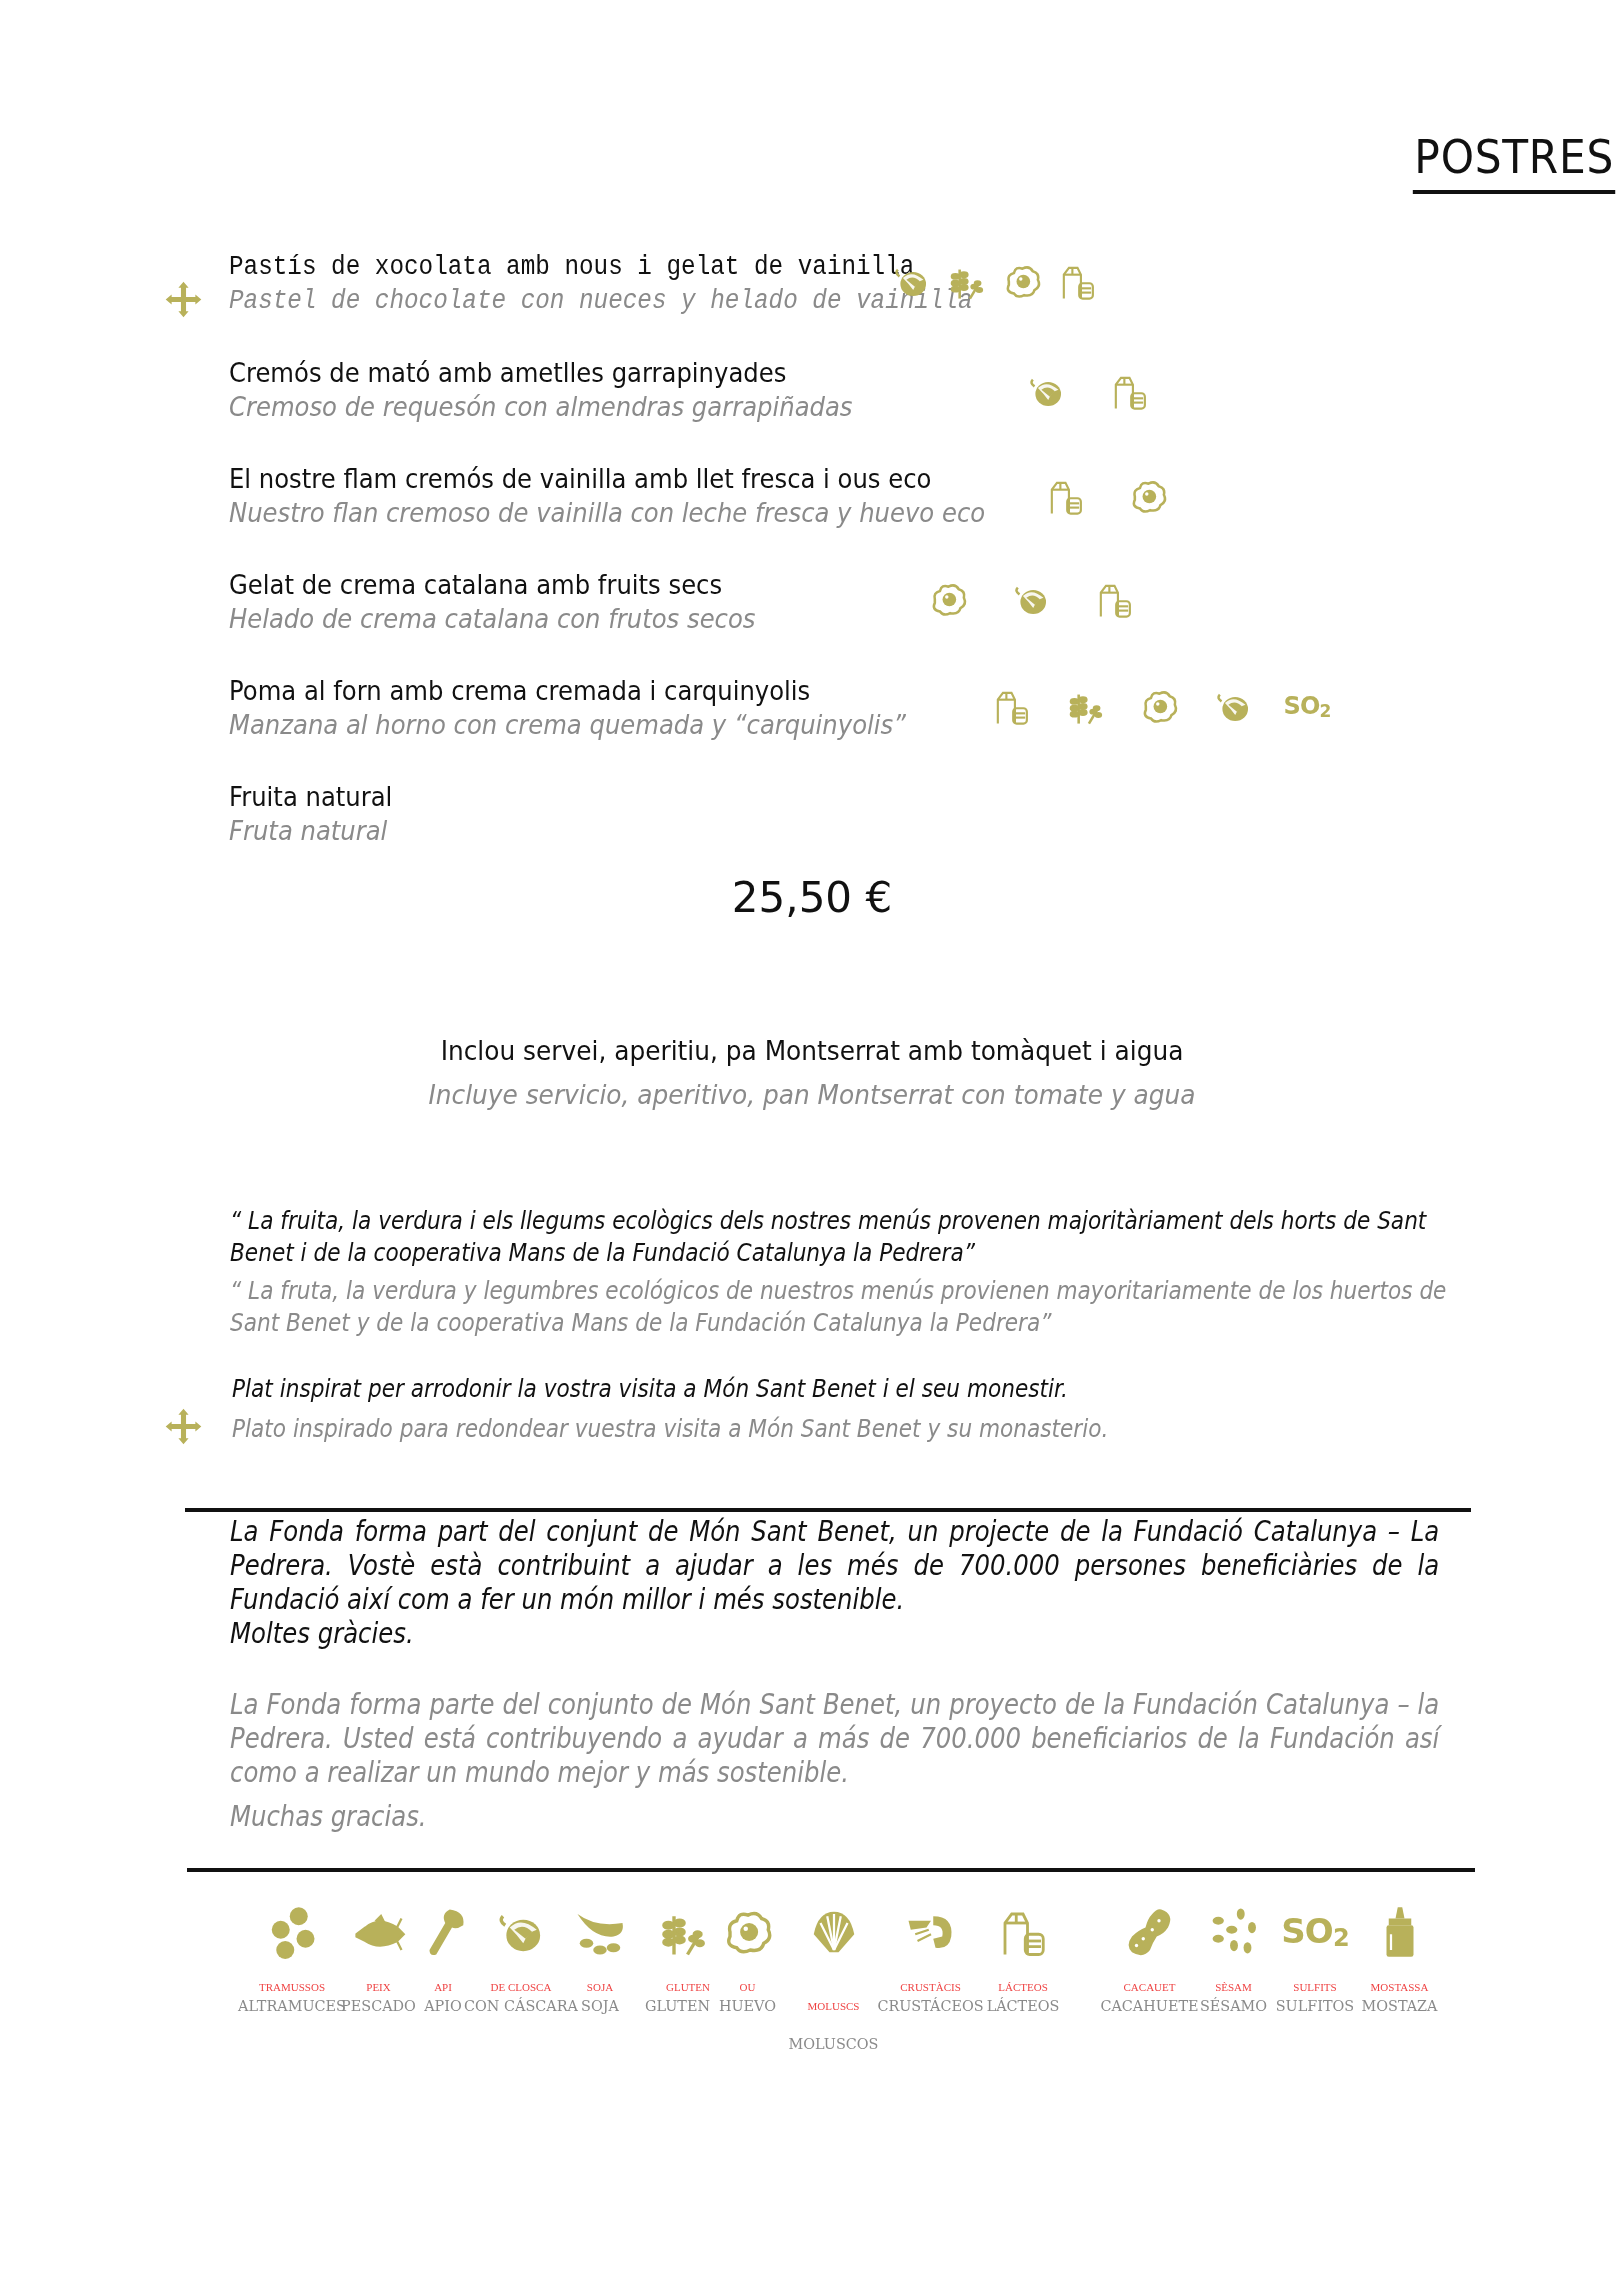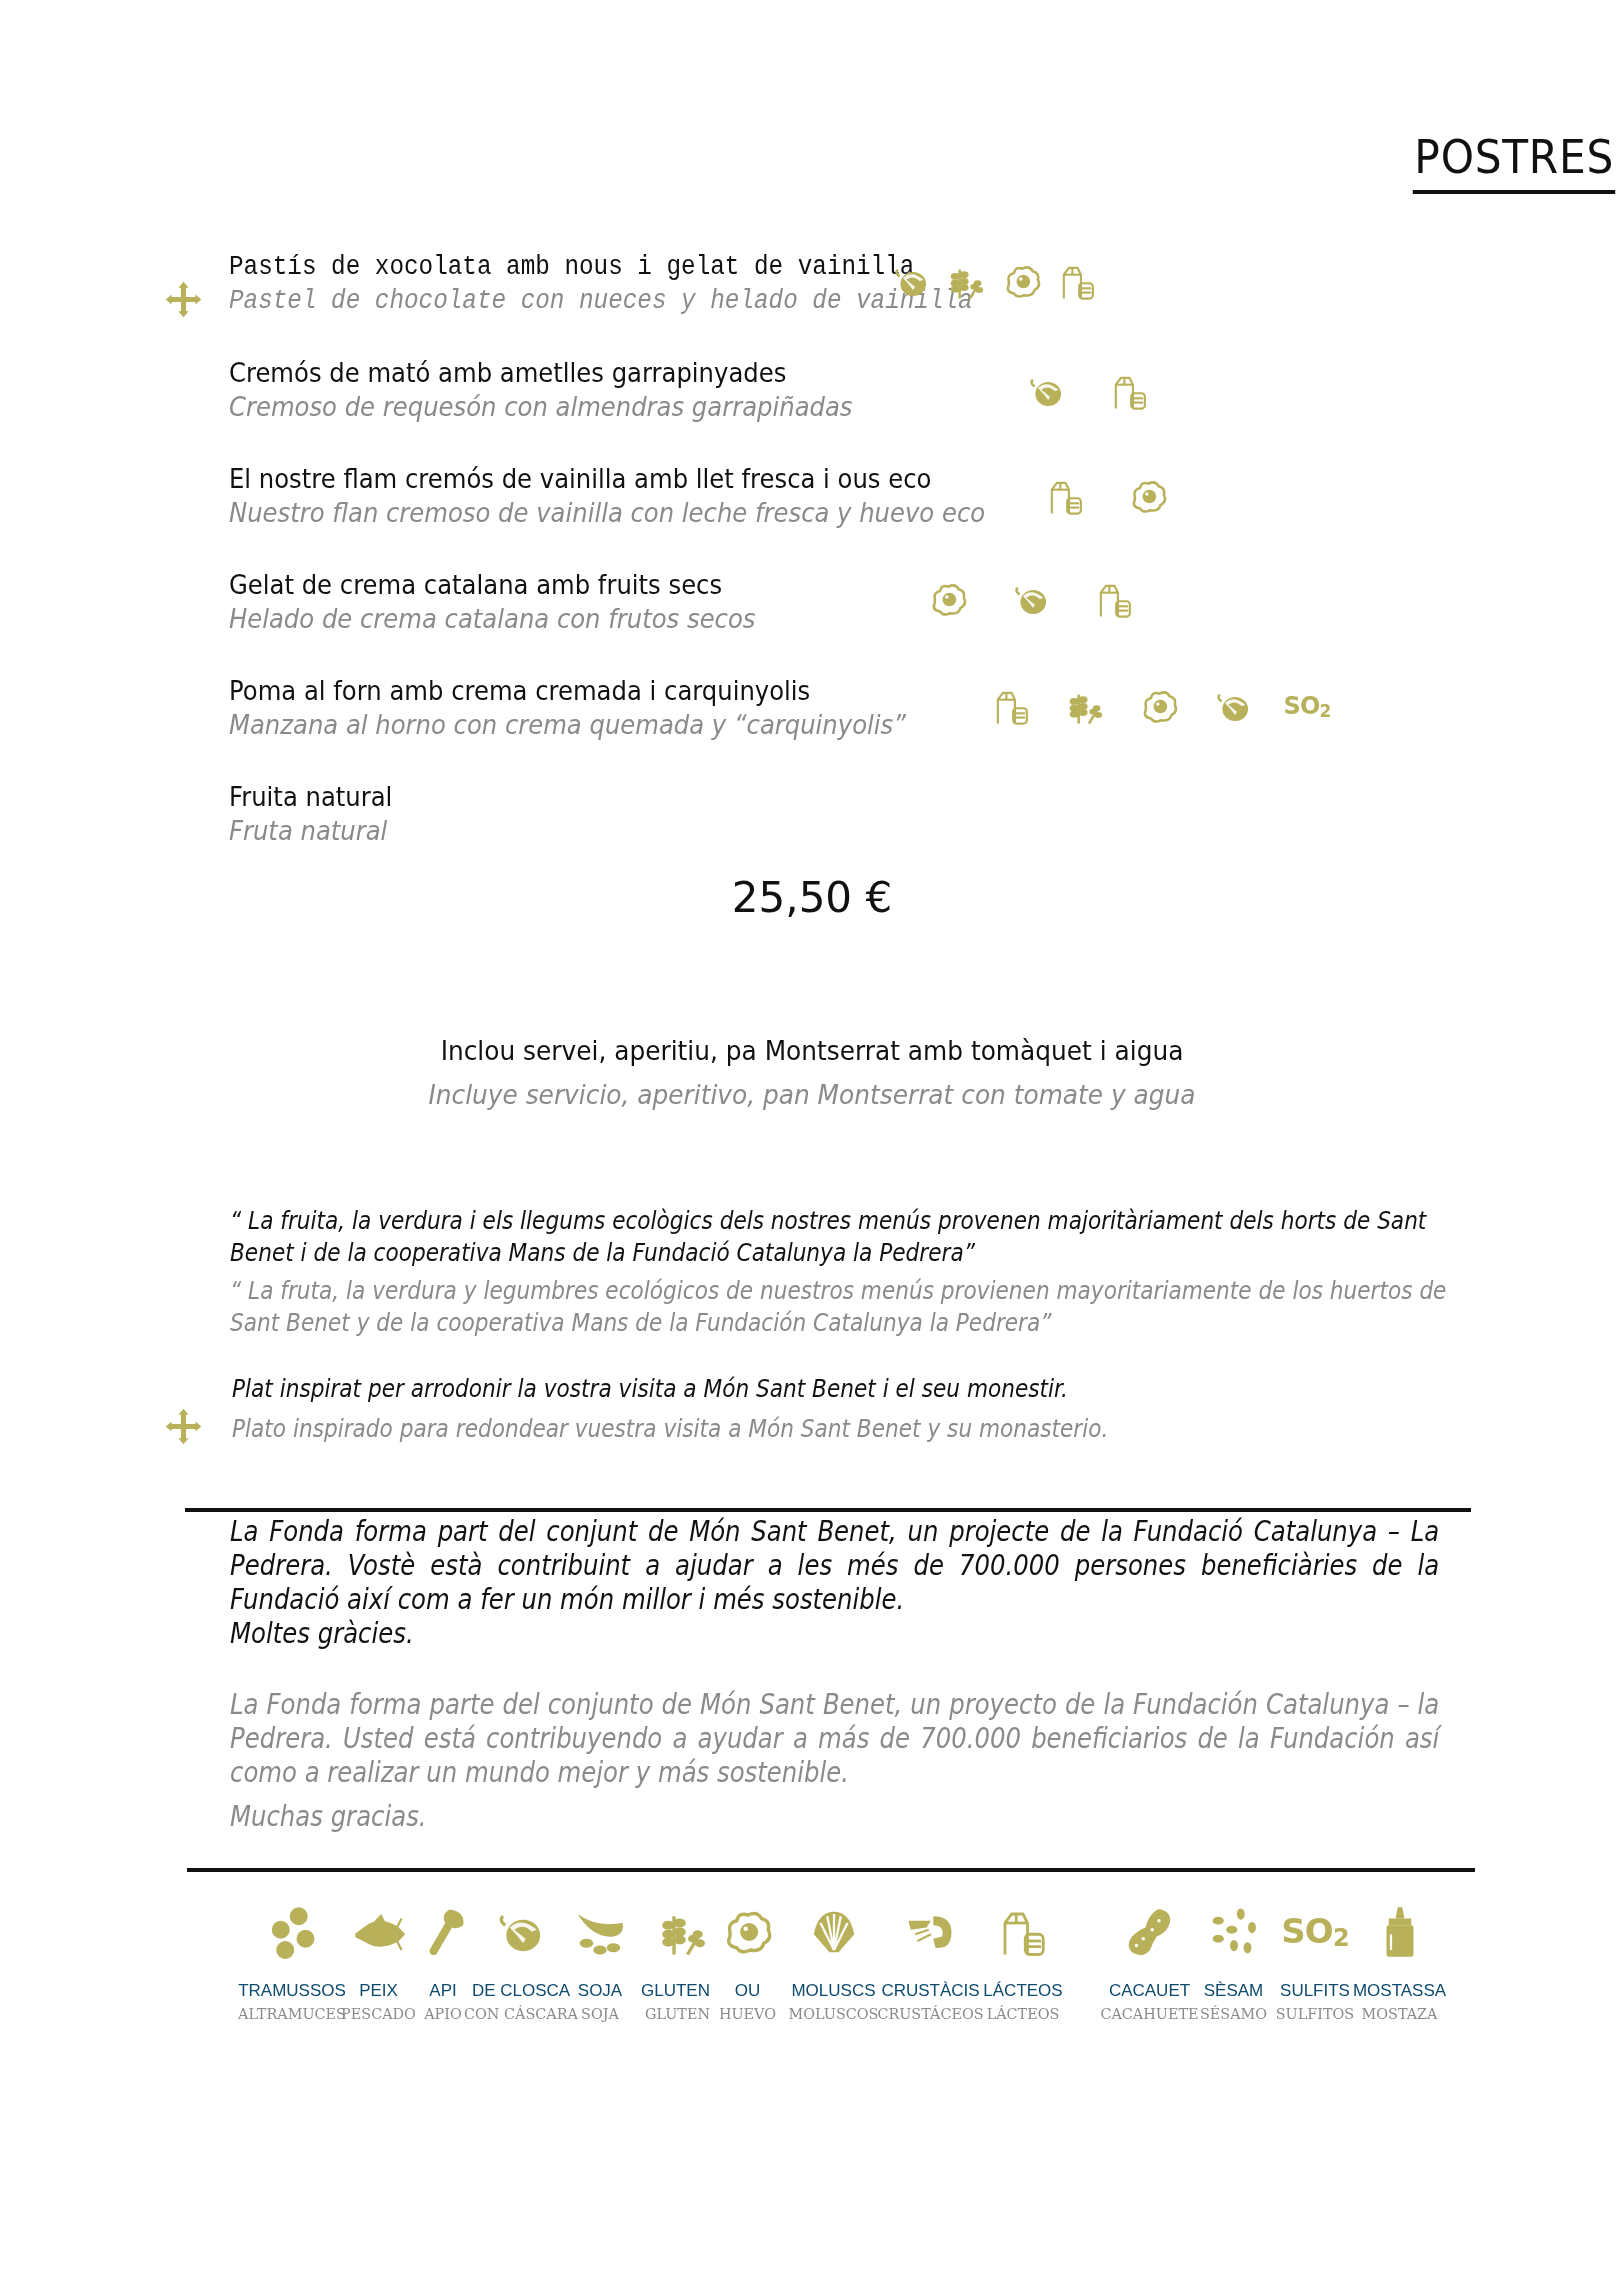--- a/index.html
+++ b/index.html
@@ -25,21 +25,21 @@
   .center-es { left: 0; width: 1624px; text-align: center; font-size: 27px; color: #8a8a8a; font-style: italic; transform: scaleX(0.92); }
   .quote { font-size: 24.6px; font-style: italic; line-height: 32px; transform-origin: left top; transform: scaleX(0.88); width: 1390px; }
   .q-ca { color: #111; }
   .q-es { color: #8a8a8a; }
   .hr { height: 4.2px; background: #111; }
   .para { font-size: 28px; font-style: italic; line-height: 34px; transform-origin: left top; transform: scaleX(0.87); width: 1390px; text-align: justify; }
   .legend { left: 242px; top: 1898px; display: flex; }
   .leg-item { display: flex; flex-direction: column; align-items: center; }
   .leg-icon { height: 68px; display: flex; align-items: center; justify-content: center; }
   .leg-icon svg { width: 54px; height: 54px; }
-  .leg-ca { font-family: Liberation Sans, sans-serif; font-size: 17px; color: #0c4a6e; margin-top: 15.3px; white-space: nowrap; letter-spacing: 0px; }
+  .leg-ca { font-family: Liberation Serif, serif; font-size: 11px; color: #ef4444; margin-top: 15.3px; white-space: nowrap; letter-spacing: 0px; }
   .leg-es { font-family: "DejaVu Serif", serif; font-size: 14.4px; color: #8a8a8a; margin-top: 5.1px; white-space: nowrap; }
 </style>
 </head>
 <body>
 
 <div class="abs title">
   <span>POSTRES</span>
 </div>
 
 <div class="abs" style="left:229px; top:250px;font-family:Liberation Mono, monospace;">
@@ -352,21 +352,21 @@
       <div class="leg-icon">
         <svg viewBox="0 0 48 48">
           <path d="M8 24 Q6 16 14 14 Q16 6 24 9 Q32 5 36 12 Q44 14 42 22 Q46 30 38 34 Q36 42 26 40 Q18 44 14 38 Q4 36 8 28Z" stroke="#b8b15a" stroke-width="3" fill="none"></path>
           <circle cx="25" cy="24" r="8" fill="#b8b15a"></circle>
           <circle cx="22" cy="21" r="2" fill="#fff"></circle>
         </svg>
       </div>
       <div class="leg-ca">OU</div>
       <div class="leg-es">HUEVO</div>
     </div>
-    <div class="leg-item" style="width: 97px;">
+    <div class="leg-item" style="width: 97px; gap: 19px;">
       <div class="leg-icon">
         <svg viewBox="0 0 48 48">
           <path d="M6 26 Q10 6 24 6 Q38 6 42 26 L28 42 H20Z" fill="#b8b15a"></path>
           <g stroke="#fff" stroke-width="2">
             <line x1="24" y1="40" x2="12" y2="16"></line>
             <line x1="24" y1="40" x2="18" y2="10"></line>
             <line x1="24" y1="40" x2="24" y2="8"></line>
             <line x1="24" y1="40" x2="30" y2="10"></line>
             <line x1="24" y1="40" x2="36" y2="16"></line>
           </g>

